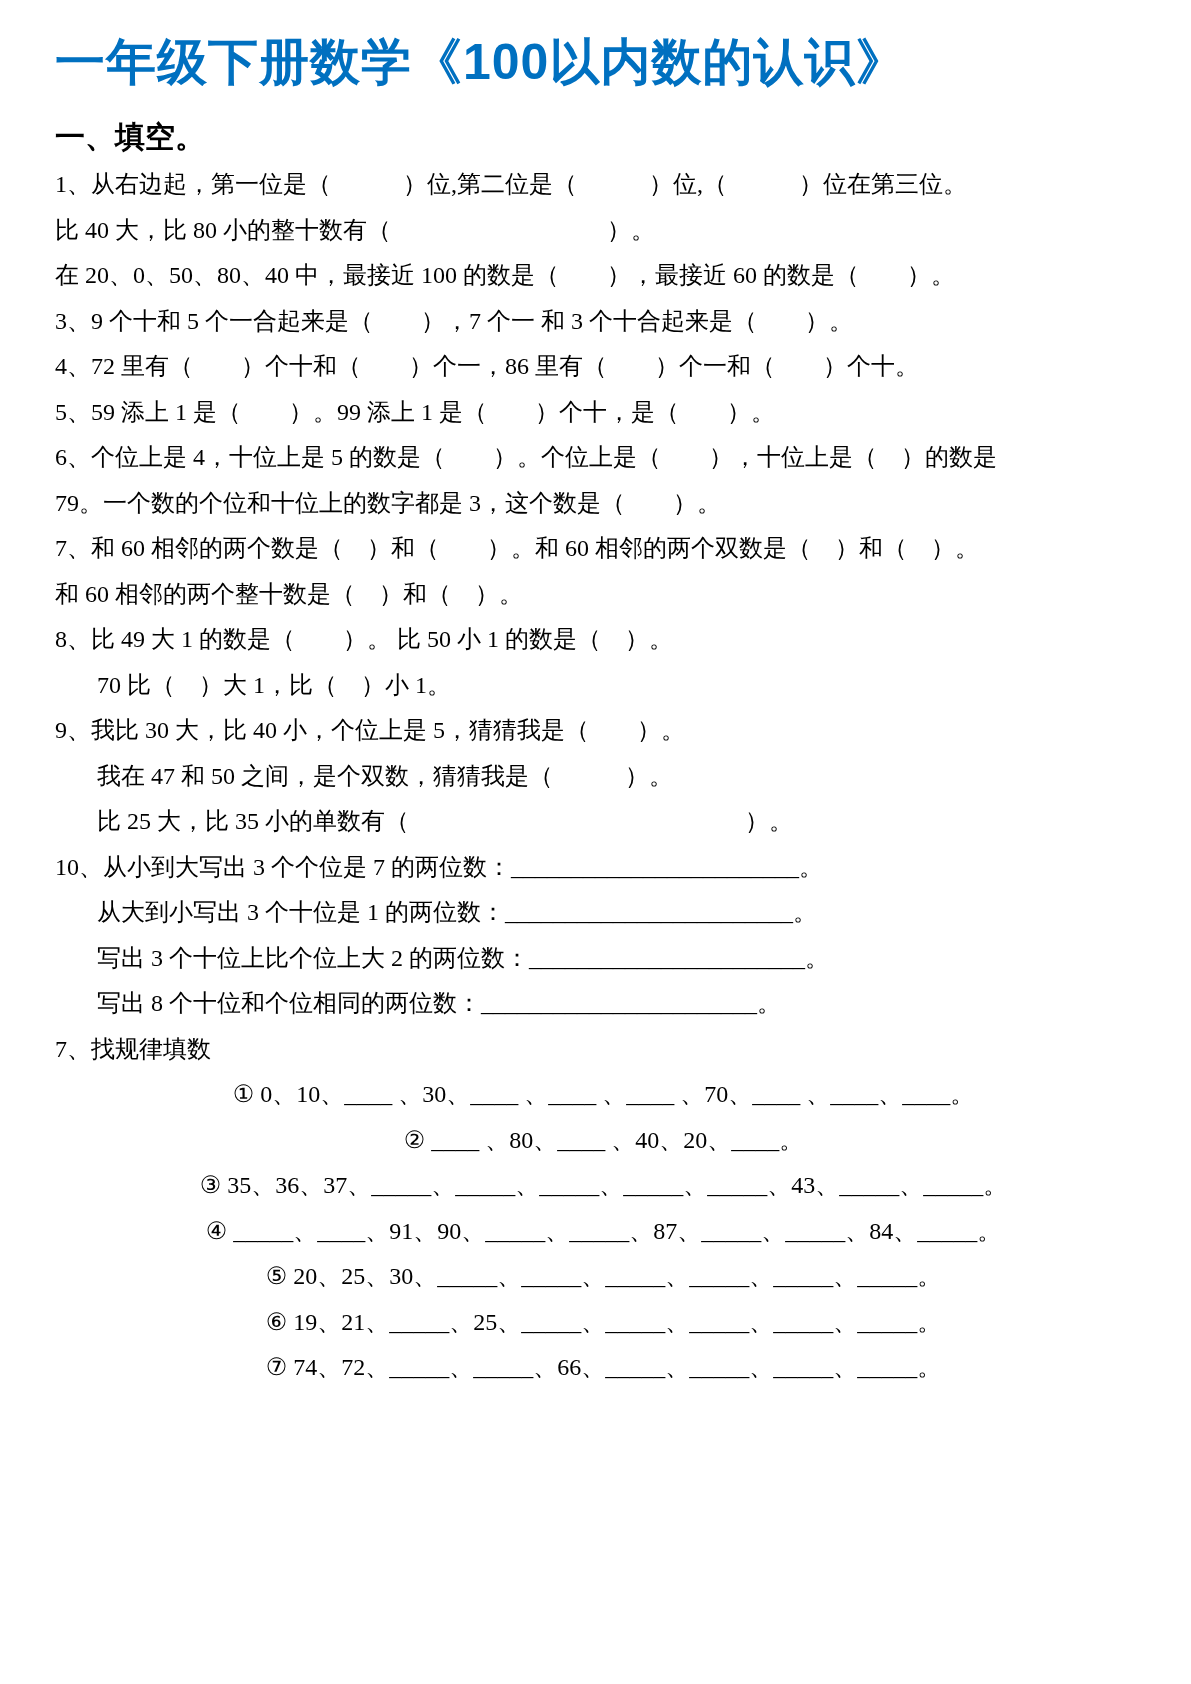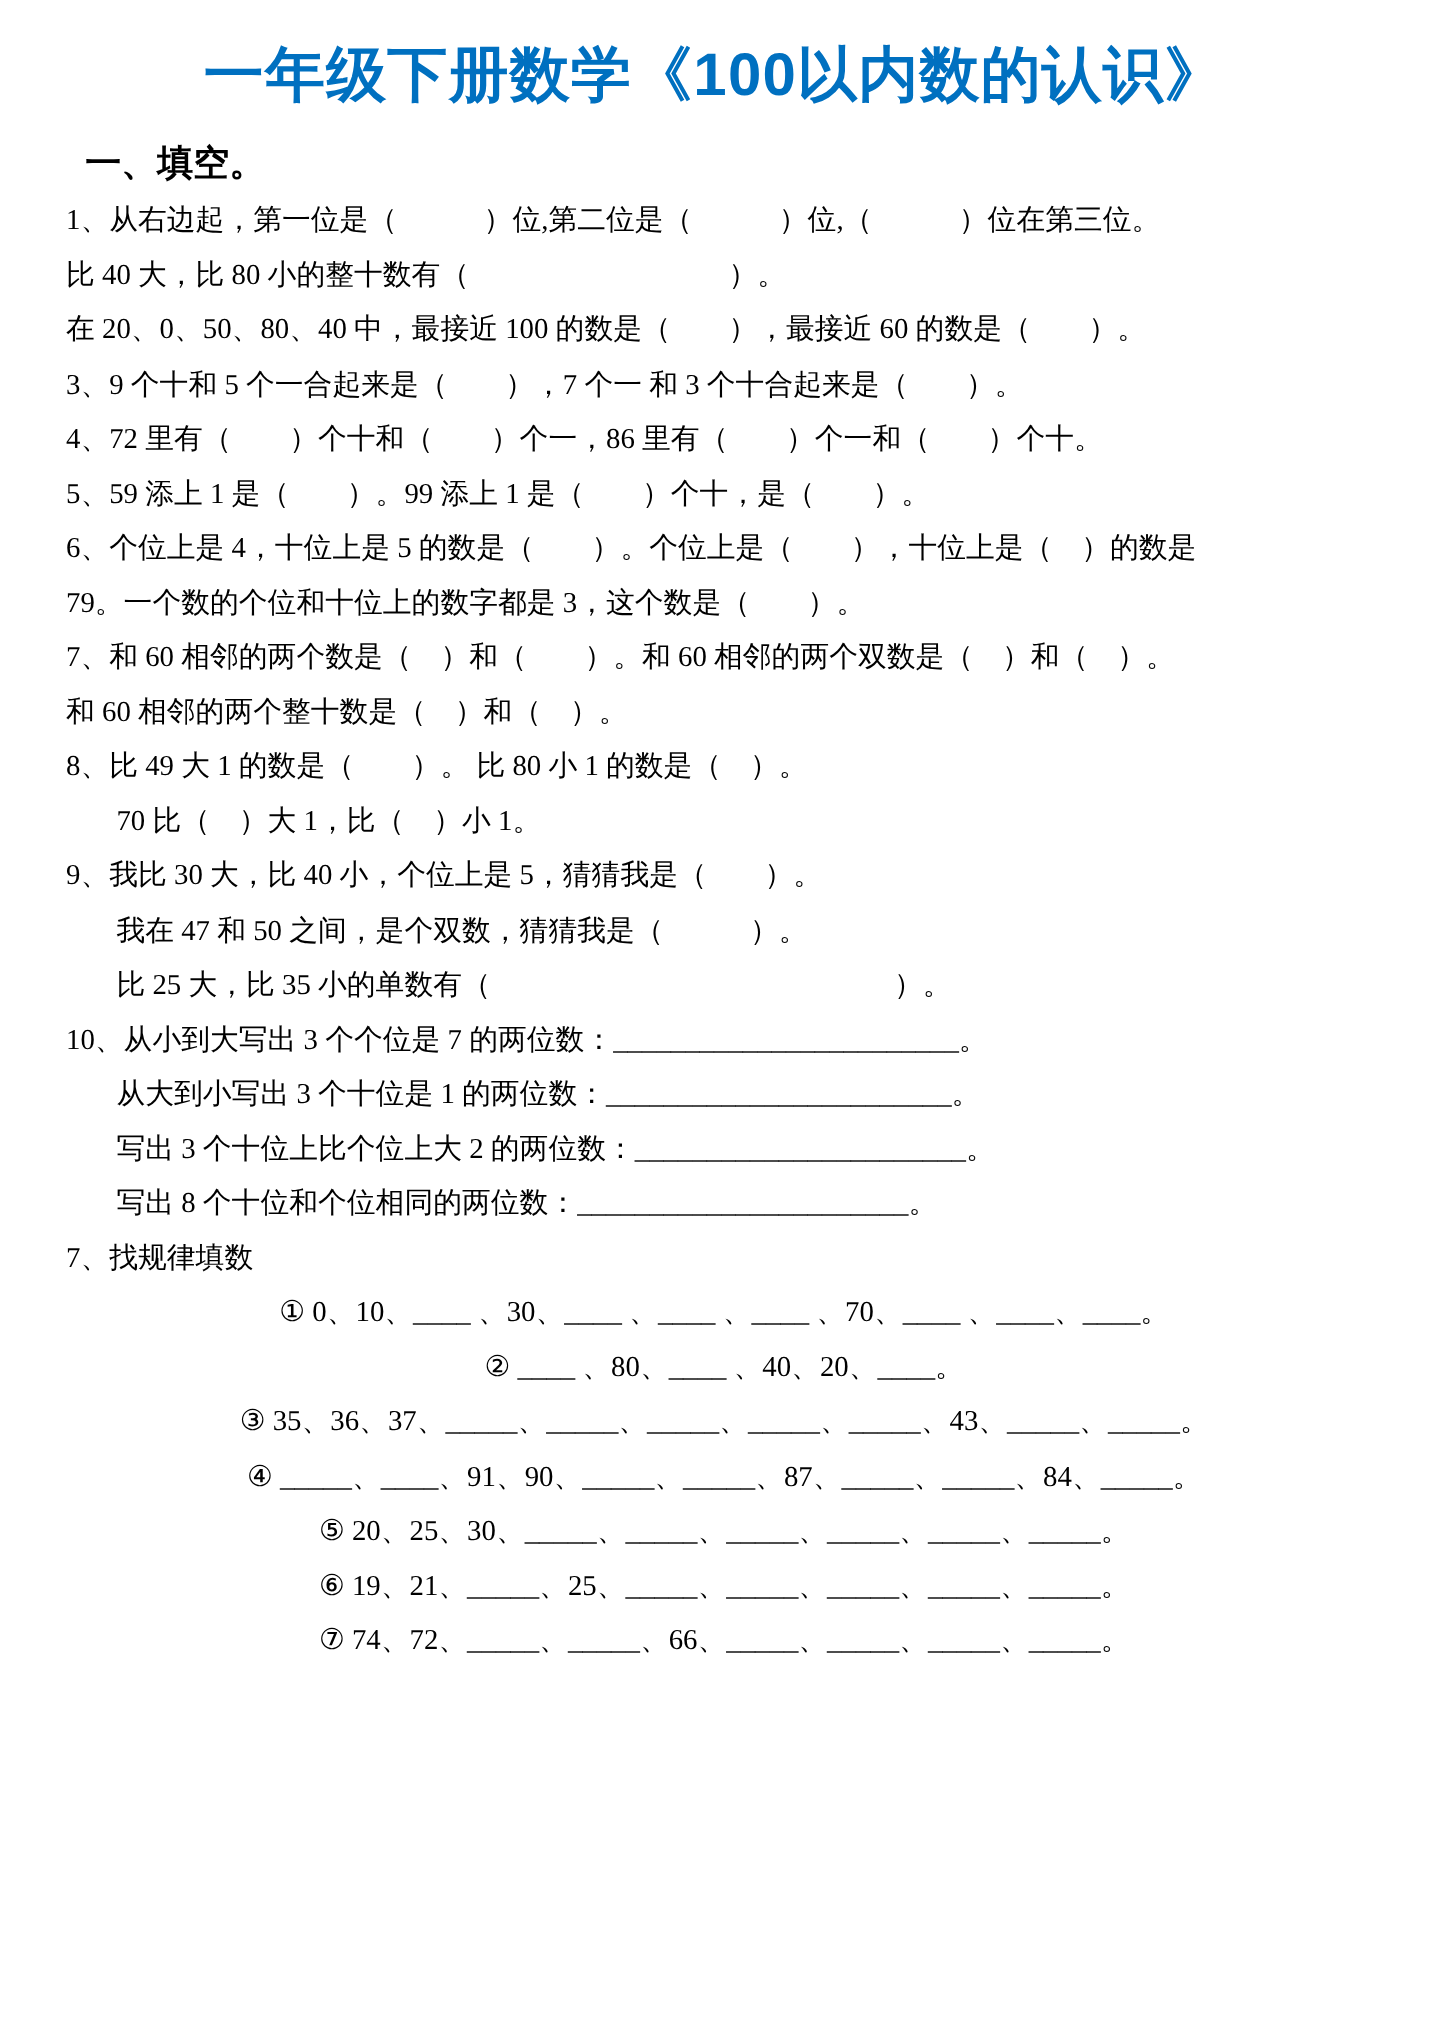--- a/index.html
+++ b/index.html
@@ -11,36 +11,36 @@
     position: relative;
     width: 1191px;
     min-height: 1684px;
     box-sizing: border-box;
     padding: 26px 55px 40px 55px;
     background: #ffffff;
     color: #000000;
     font-family: "Liberation Serif", "DejaVu Serif", serif;
   }
   .title {
-    text-align: center;
+    text-align: left;
     font-family: "Liberation Sans", "DejaVu Sans", sans-serif;
     font-weight: bold;
     font-size: 50px;
     line-height: 1.2;
     margin: 6px 0 22px 0;
     color: #0070c0;
     letter-spacing: 1px;
     white-space: nowrap;
   }
   .section-heading {
     font-family: "Liberation Sans", "DejaVu Sans", sans-serif;
     font-weight: bold;
     font-size: 30px;
     line-height: 46px;
-    margin: 0 0 2px 16px;
+    margin: 0 0 2px 0;
   }
   .line {
     font-size: 24px;
     line-height: 45.5px;
     margin: 0;
     white-space: nowrap;
   }
   .indent-a { padding-left: 42px; }
   .indent-b { padding-left: 16px; text-align: center; }
 </style>
@@ -56,21 +56,21 @@
   <p class="line">1、从右边起，第一位是（　　　）位,第二位是（　　　）位,（　　　）位在第三位。</p>
   <p class="line">比 40 大，比 80 小的整十数有（　　　　　　　　　）。</p>
   <p class="line">在 20、0、50、80、40 中，最接近 100 的数是（　　），最接近 60 的数是（　　）。</p>
   <p class="line">3、9 个十和 5 个一合起来是（　　），7 个一 和 3 个十合起来是（　　）。</p>
   <p class="line">4、72 里有（　　）个十和（　　）个一，86 里有（　　）个一和（　　）个十。</p>
   <p class="line">5、59 添上 1 是（　　）。99 添上 1 是（　　）个十，是（　　）。</p>
   <p class="line">6、个位上是 4，十位上是 5 的数是（　　）。个位上是（　　），十位上是（　）的数是</p>
   <p class="line">79。一个数的个位和十位上的数字都是 3，这个数是（　　）。</p>
   <p class="line">7、和 60 相邻的两个数是（　）和（　　）。和 60 相邻的两个双数是（　）和（　）。</p>
   <p class="line">和 60 相邻的两个整十数是（　）和（　）。</p>
-  <p class="line">8、比 49 大 1 的数是（　　）。 比 80 小 1 的数是（　）。</p>
+  <p class="line">8、比 49 大 1 的数是（　　）。 比 50 小 1 的数是（　）。</p>
   <p class="line indent-a">70 比（　）大 1，比（　）小 1。</p>
   <p class="line">9、我比 30 大，比 40 小，个位上是 5，猜猜我是（　　）。</p>
   <p class="line indent-a">我在 47 和 50 之间，是个双数，猜猜我是（　　　）。</p>
   <p class="line indent-a">比 25 大，比 35 小的单数有（　　　　　　　　　　　　　　）。</p>
   <p class="line">10、从小到大写出 3 个个位是 7 的两位数：________________________。</p>
   <p class="line indent-a">从大到小写出 3 个十位是 1 的两位数：________________________。</p>
   <p class="line indent-a">写出 3 个十位上比个位上大 2 的两位数：_______________________。</p>
   <p class="line indent-a">写出 8 个十位和个位相同的两位数：_______________________。</p>
   <p class="line">7、找规律填数</p>
   <p class="line indent-b">① 0、10、____ 、30、____ 、____ 、____ 、70、____ 、____、____。</p>

